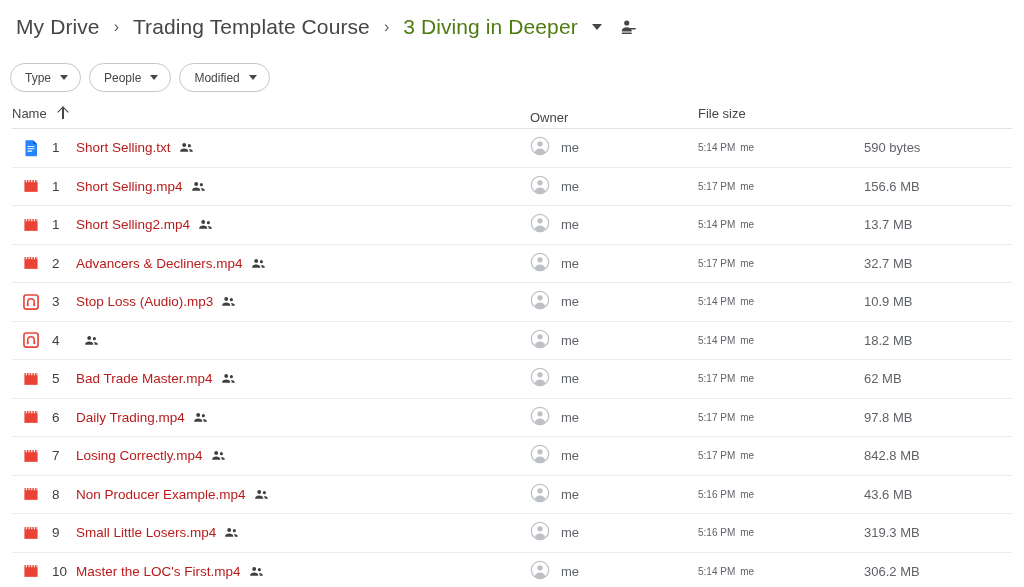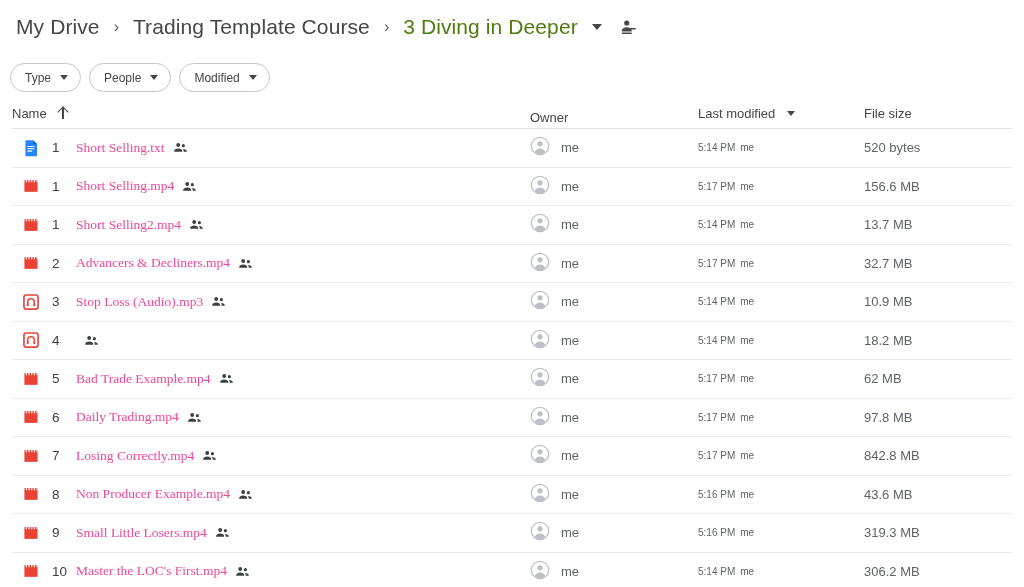--- a/index.html
+++ b/index.html
@@ -86,21 +86,21 @@
   .cell-name { width: 518px; display: flex; align-items: center; gap: 0; padding-left: 10px; }
   .cell-owner { width: 168px; display: flex; align-items: center; gap: 11px; }
   .cell-modified { width: 166px; color: #5f6368; font-size: 10px; }
   .cell-size { flex: 1; color: #5f6368; font-size: 13px; }
 
   .file-icon { width: 18px; height: 18px; flex: 0 0 18px; display:block; }
   .idx {
     display:inline-block; min-width: 22px; margin-left: 12px; margin-right: 2px;
     text-align: left; color:#3c4043; font-size: 13.5px;
   }
-  .fname { color: #ec4899; font-size: 13.5px; white-space: nowrap; cursor: pointer; font-family: Liberation Serif, serif; }
+  .fname { color: #b91c1c; font-size: 13.5px; white-space: nowrap; cursor: pointer; }
   .shared-badge { margin-left: 8px; display:inline-flex; align-items:center; }
   .owner-name { color: #5f6368; font-size: 13px; }
   .mod-who { color:#5f6368; margin-left: 5px; }
 </style>
 </head>
 <body>
 
 <div class="app">
 
   <div class="breadcrumb">
@@ -139,24 +139,20 @@
   <div class="table">
 
     <div class="thead">
       <div class="th th-name">
         <span>Name</span>
         <span class="sort-up"></span>
       </div>
       <div class="th th-owner">
         <span>Owner</span>
       </div>
-      <div class="th th-modified">
-        <span>Last modified</span>
-        <span class="sort-down-caret"></span>
-      </div>
       <div class="th th-size">
         <span>File size</span>
       </div>
     </div>
 
     <div id="rows-container">
         <div class="row">
           <div class="cell-name">
             <span>
               <svg class="file-icon" viewBox="0 0 24 24">
@@ -182,21 +178,21 @@
           </div>
           <div class="cell-owner">
             <span><svg width="20" height="20" viewBox="0 0 24 24">
                 <circle cx="12" cy="12" r="10.4" fill="none" stroke="#bdc1c6" stroke-width="1.5"></circle>
                 <circle cx="12" cy="9.4" r="3.2" fill="#bdc1c6"></circle>
                 <path d="M5.6 19.4c.9-2.9 3.4-4.4 6.4-4.4s5.5 1.5 6.4 4.4A10.3 10.3 0 0 1 12 22.4a10.3 10.3 0 0 1-6.4-3z" fill="#bdc1c6"></path>
               </svg></span>
             <span class="owner-name">me</span>
           </div>
           <div class="cell-modified"><span>5:14 PM</span><span class="mod-who">me</span></div>
-          <div class="cell-size"><span>520 bytes</span></div>
+          <div class="cell-size"><span>590 bytes</span></div>
         </div>
         <div class="row">
           <div class="cell-name">
             <span>
               <svg class="file-icon" viewBox="0 0 24 24">
                 <path d="M3.2 4.2h17.6v15.6H3.2z" fill="#EA4335"></path>
                 <g fill="#ffffff">
                   <polygon points="5.0,4.2 6.6,4.2 6.6,7.0 5.0,7.0"></polygon>
                   <polygon points="8.6,4.2 10.2,4.2 10.2,7.0 8.6,7.0"></polygon>
                   <polygon points="12.2,4.2 13.8,4.2 13.8,7.0 12.2,7.0"></polygon>
@@ -370,21 +366,21 @@
                 <g fill="#ffffff">
                   <polygon points="5.0,4.2 6.6,4.2 6.6,7.0 5.0,7.0"></polygon>
                   <polygon points="8.6,4.2 10.2,4.2 10.2,7.0 8.6,7.0"></polygon>
                   <polygon points="12.2,4.2 13.8,4.2 13.8,7.0 12.2,7.0"></polygon>
                   <polygon points="15.8,4.2 17.4,4.2 17.4,7.0 15.8,7.0"></polygon>
                   <polygon points="19.4,4.2 20.8,4.2 20.8,7.0 19.4,7.0"></polygon>
                 </g>
               </svg>
             </span>
             <span class="idx">5</span>
-            <span class="fname">Bad Trade Example.mp4</span>
+            <span class="fname">Bad Trade Master.mp4</span>
             <span class="shared-badge">
               <svg width="15" height="15" viewBox="0 0 24 24">
                 <circle cx="8.3" cy="8.0" r="3.1" fill="#3c4043"></circle>
                 <circle cx="16.6" cy="9.0" r="2.5" fill="#3c4043"></circle>
                 <path d="M1.9 17.6c0-2.6 2.9-4.0 6.4-4.0s6.4 1.4 6.4 4.0v1.3H1.9v-1.3z" fill="#3c4043"></path>
                 <path d="M15.0 14.4c2.8.1 7.1.9 7.1 3.5v1.0h-5.0v-1.6c0-1.2-.8-2.2-2.1-2.9z" fill="#3c4043"></path>
               </svg>
             </span>
           </div>
           <div class="cell-owner">

